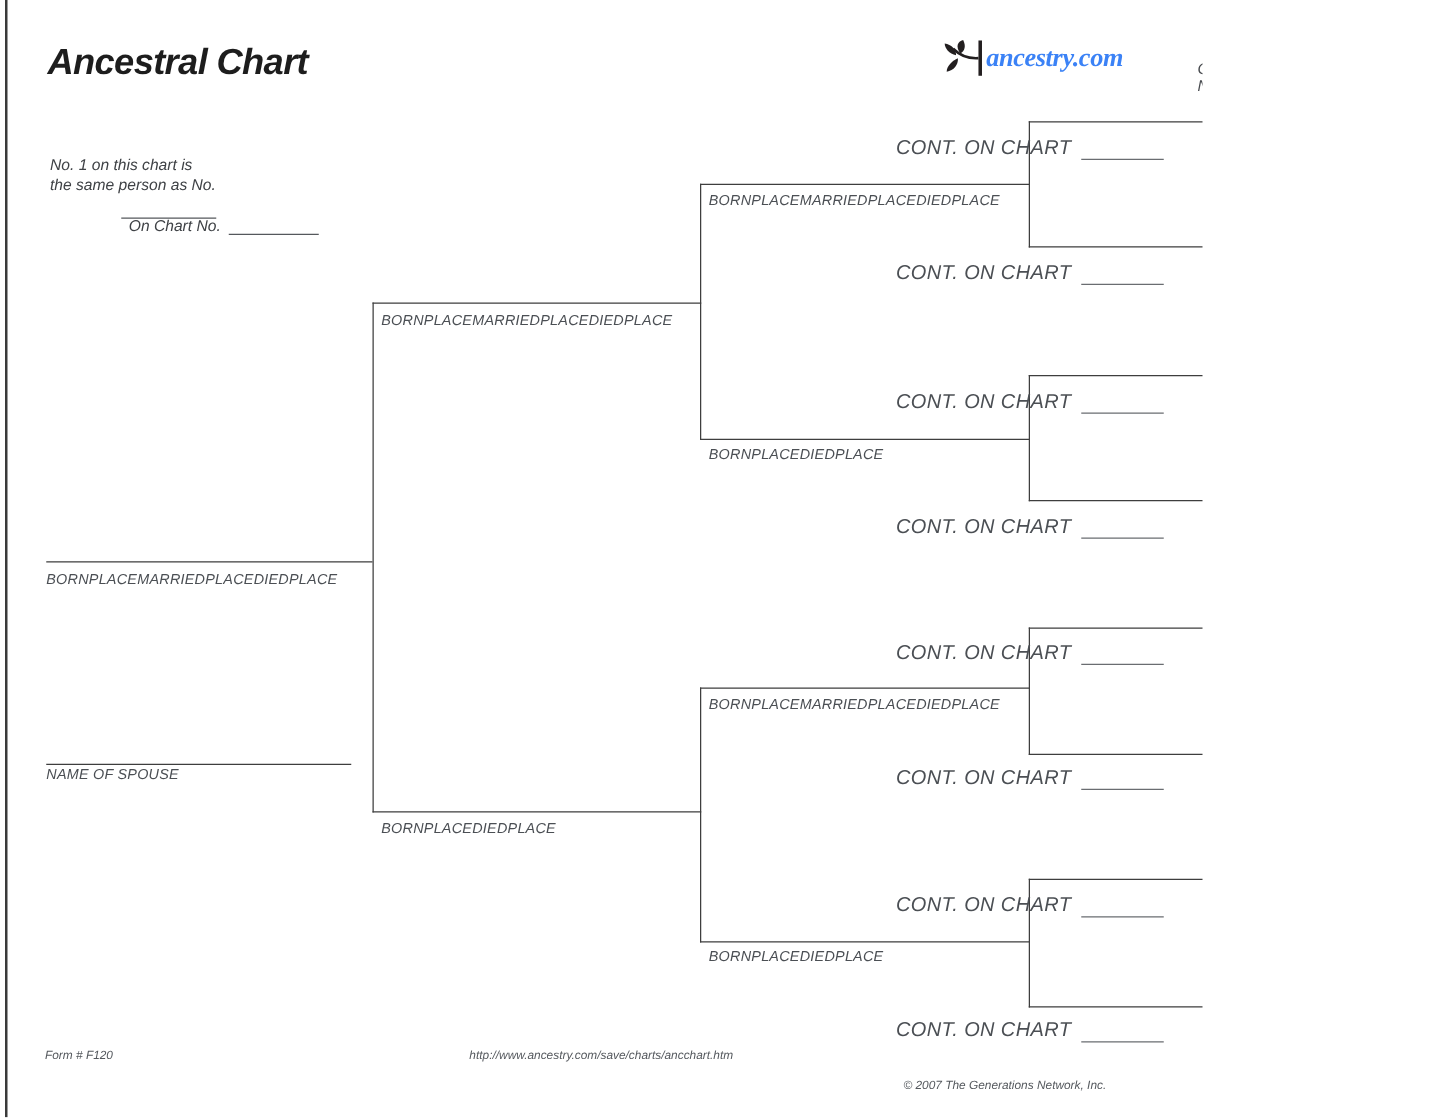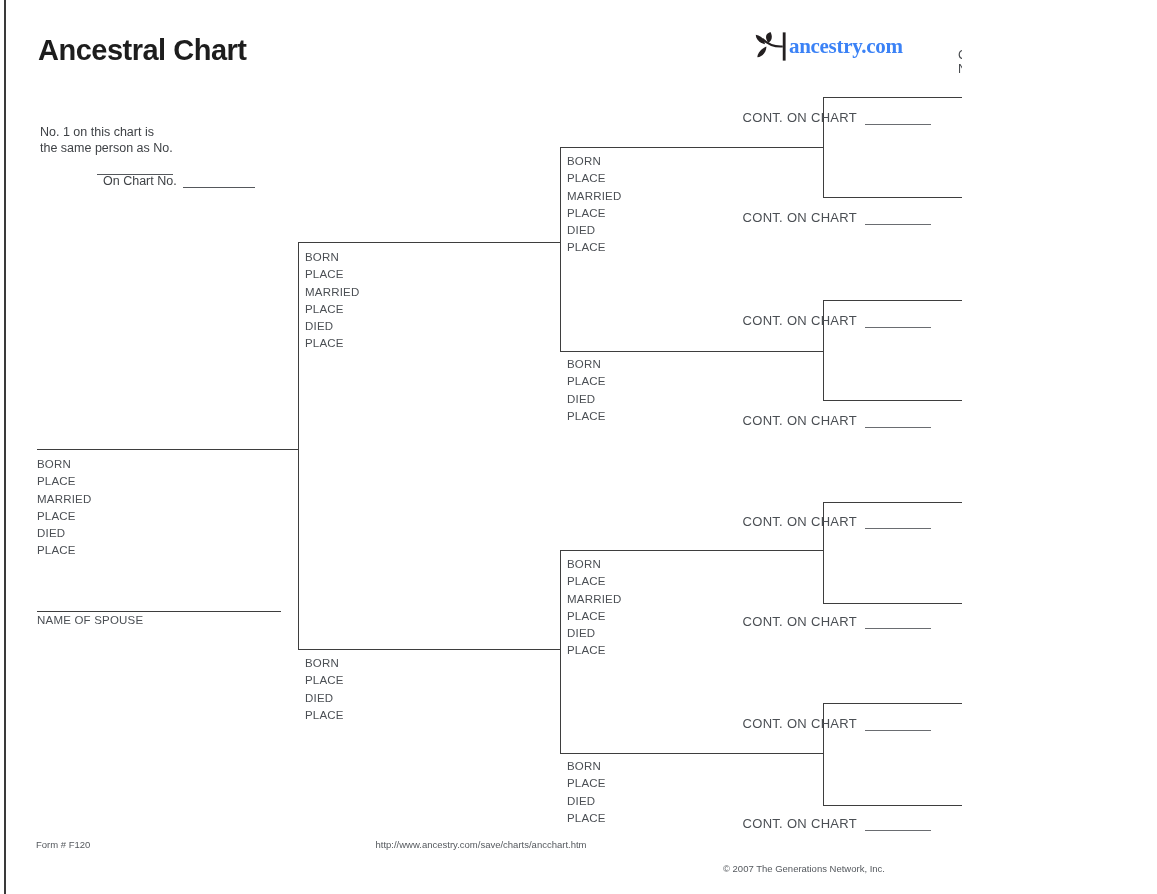--- a/index.html
+++ b/index.html
@@ -2,20 +2,21 @@
 <html><head>
 <meta charset="utf-8">
 <style>
   html,body{margin:0;padding:0;background:#ffffff;}
   .page{
     position:relative;
     width:962px;height:894px;
     background:#ffffff;
     font-family:"Liberation Sans", sans-serif;
     overflow:hidden;
+    font-style:italic;
   }
   .page-border-left{
     position:absolute;left:4px;top:0;width:2px;height:894px;background:#3a3a3a;
   }
   .hline{position:absolute;height:1.4px;background:#3e3e3e;}
   .vline{position:absolute;width:1.4px;background:#3e3e3e;}
 
   .title{
     position:absolute;left:38px;top:34px;
     font-size:29px;font-weight:700;color:#1d1d1d;letter-spacing:-0.5px;
@@ -33,34 +34,34 @@
     display:flex;align-items:center;gap:7px;
     font-size:12.5px;color:#46494d;
   }
   .blank{display:inline-block;border-bottom:1.3px solid #55585c;height:13px;}
 
   .intro1{position:absolute;left:40px;top:124px;font-size:12.5px;color:#3f4246;line-height:17px;}
   .intro2{position:absolute;left:40px;top:141px;display:flex;align-items:flex-end;gap:6px;font-size:12.5px;color:#3f4246;flex-direction:column;}
   .intro3{position:absolute;left:103px;top:174px;display:flex;align-items:flex-end;gap:6px;font-size:12.5px;color:#3f4246;}
 
   .fields{
-    position:absolute;display:flex;flex-direction:column;
+    position:absolute;display:flex;flex-direction:row;
     font-size:11.5px;color:#4b4f54;letter-spacing:0.2px;
   }
   .fields span{line-height:17.3px;}
 
   .spouse-label{
     position:absolute;left:37px;top:614px;
     font-size:11.5px;color:#4b4f54;letter-spacing:0.2px;
   }
 
   .cont-row{
     position:absolute;right:31px;
     display:flex;align-items:flex-end;gap:8px;
-    font-size:13px;color:#4b4f54;letter-spacing:0.3px;
+    font-size:16px;color:#4b4f54;letter-spacing:0.3px;
   }
   .cont-blank{width:66px;border-bottom-color:#6a6d71;}
 
   .footer-item{position:absolute;top:839px;font-size:9.5px;color:#55595e;}
   .footer-form{left:36px;}
   .footer-url{left:50%;transform:translateX(-50%);}
   .footer-copy{right:77px;margin-top:24px;}
 </style>
 </head>
 <body>

